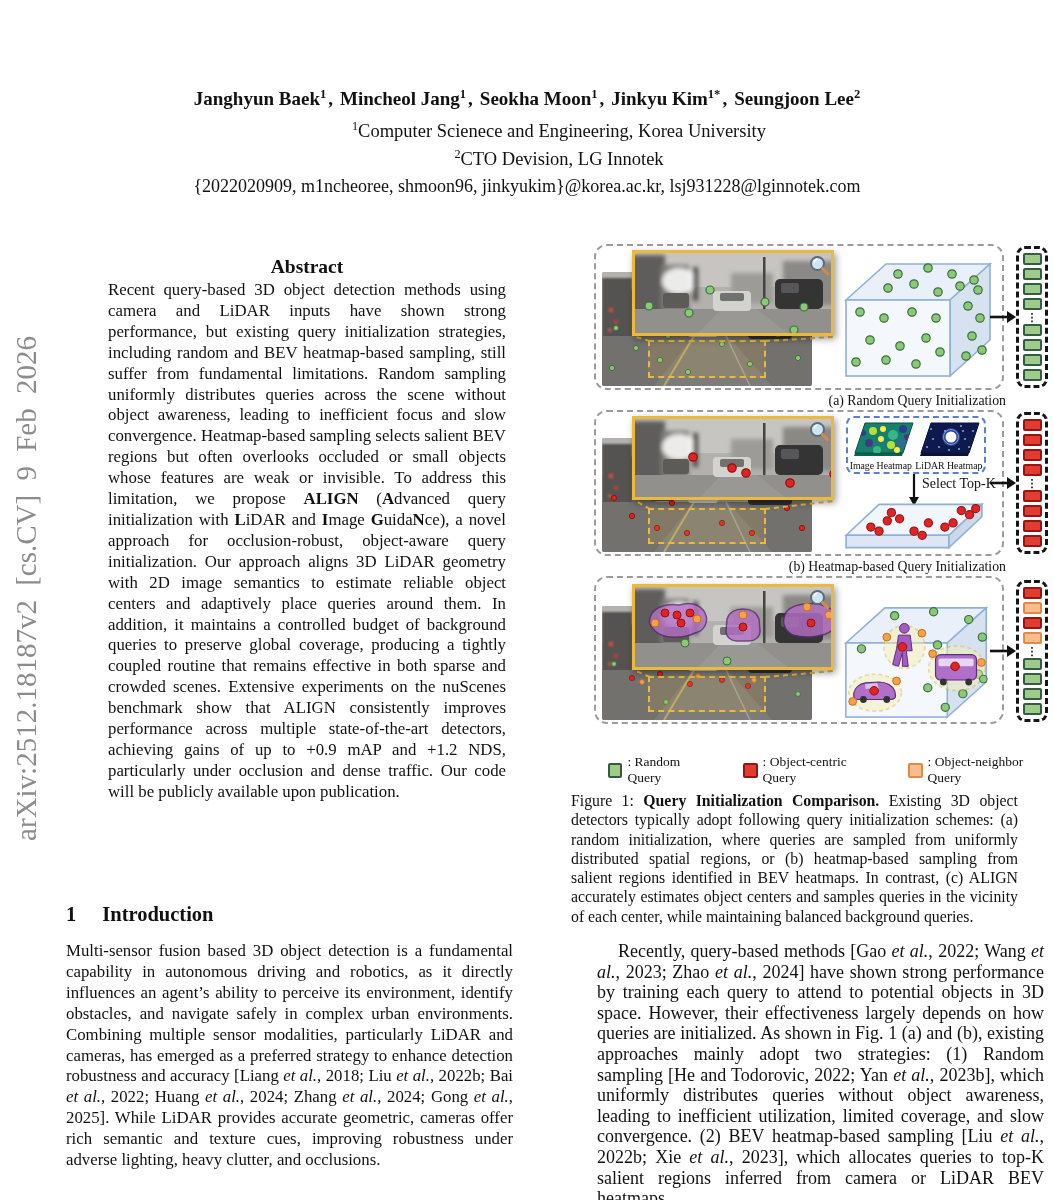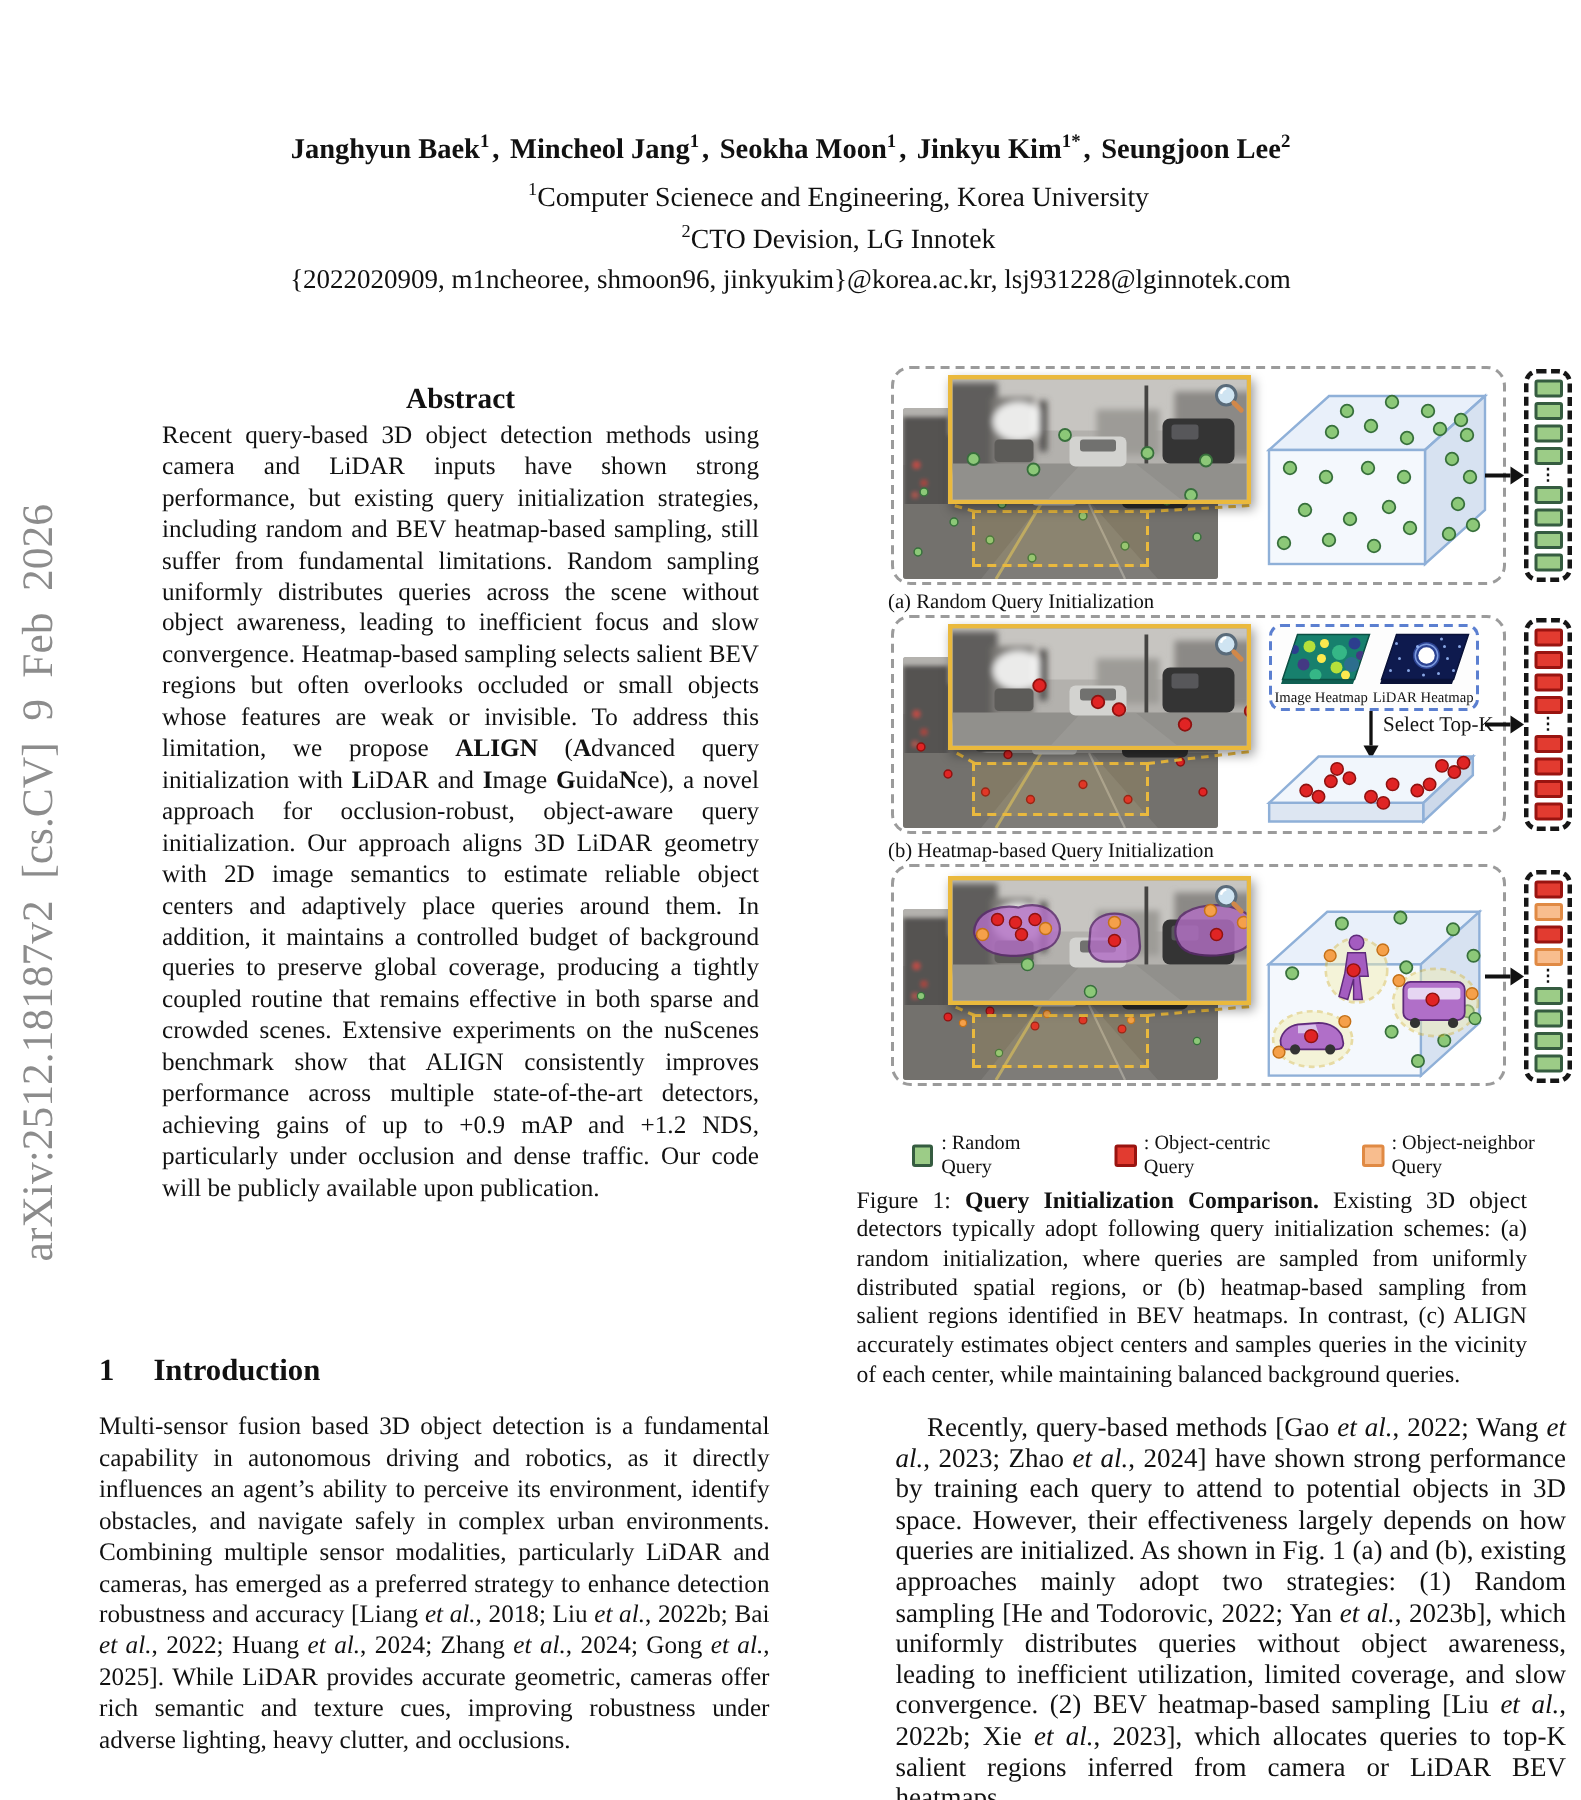--- a/index.html
+++ b/index.html
@@ -56,21 +56,21 @@
            box-shadow:2px 3px 7px rgba(0,0,0,0.4); background:#b3b1ad; }
   .panel.pb .inset { height:84px; }
   .panel.pc .inset { top:6px; }
   .magnifier { position:absolute; right:1px; top:1px; width:22px; height:22px; z-index:4; }
   .hl-rect { position:absolute; left:52px; top:94px; width:118px; height:38px;
              border:2px dashed #eab93d; background:rgba(234,185,61,0.13); z-index:2; }
   .panel.pb .hl-rect { top:96px; height:36px; }
   .panel.pc .hl-rect { top:98px; height:36px; }
   .connector { position:absolute; left:0; top:0; width:406px; height:142px; z-index:1; pointer-events:none; }
   .cube { position:absolute; left:244px; top:8px; }
-  .pcap { position:absolute; left:0; width:414px; text-align:left; font-size:13.8px; }
+  .pcap { position:absolute; left:0; width:414px; text-align:right; font-size:13.8px; }
   .pcap.ca { top:151px; } .pcap.cb { top:317px; }
   .pcap.cc { top:486px; font-size:16.8px; font-weight:bold; }
   .harrow { position:absolute; left:398px; width:26px; height:16px; }
   .stack { position:absolute; left:424px; width:32px; height:142px;
            border:3px dashed #161616; border-radius:9px; background:#fff;
            display:flex; flex-direction:column; justify-content:space-between;
            align-items:center; padding:4px 0; }
   .q { width:19px; height:12px; border:2px solid; border-radius:2px; }
   .q-g { background:#9ccc87; border-color:#355c40; }
   .q-r { background:#e23b30; border-color:#991410; }

